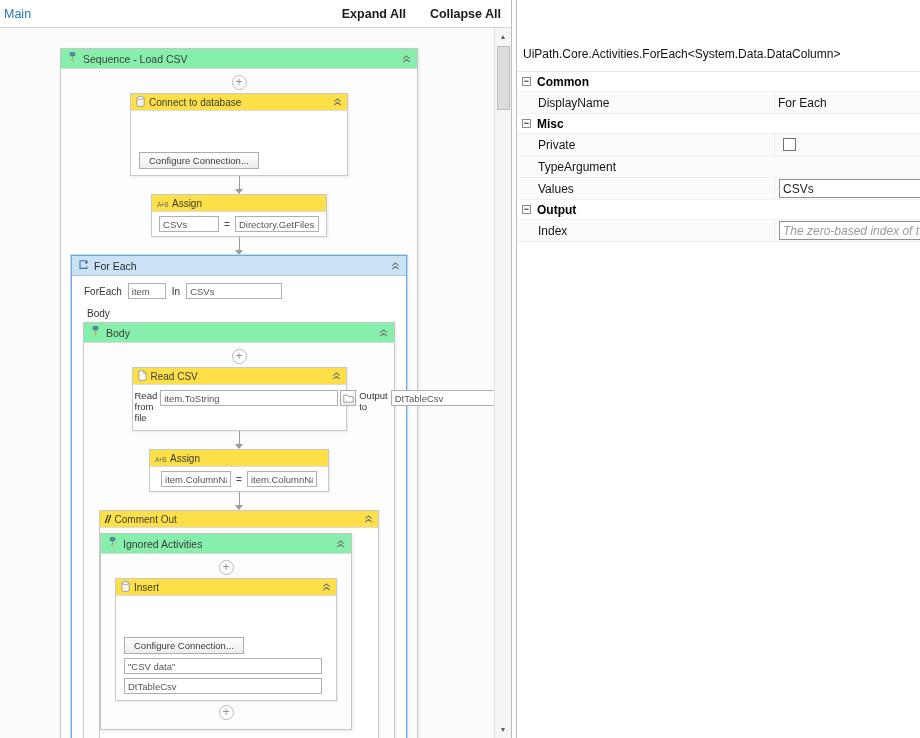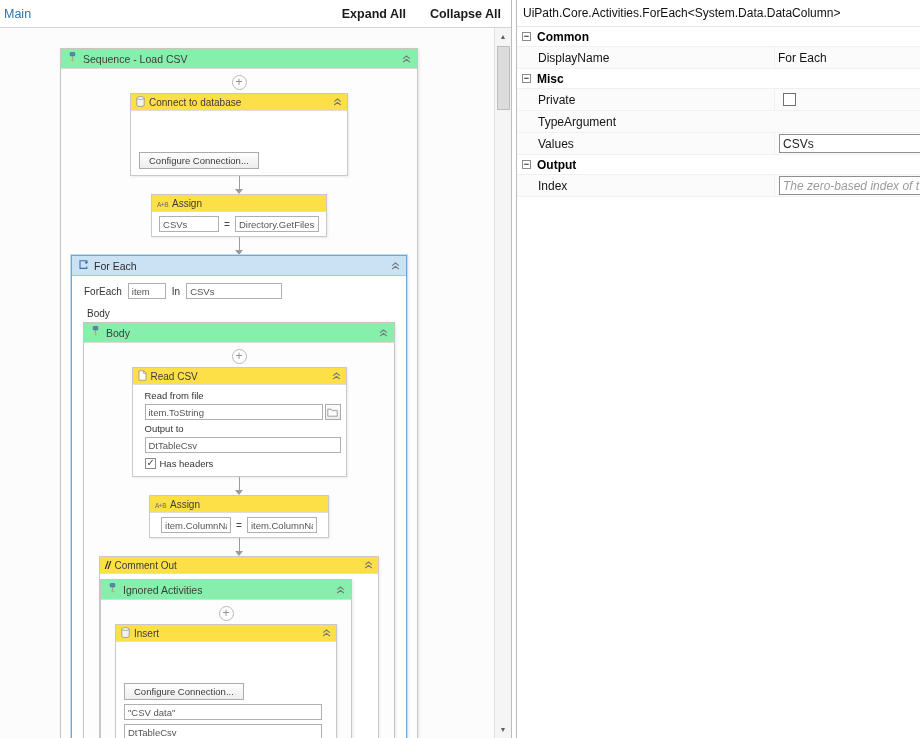--- a/index.html
+++ b/index.html
@@ -57,21 +57,21 @@
   .fe { width:336px; border:1px solid #6fa8d8; background:#fff; display:flex; flex-direction:column;
         box-shadow:0 0 0 1px #c2dcf1, 1px 1px 3px rgba(0,0,0,.12); }
   .fe-header { height:20px; background:#cbe2f5; border-bottom:1px solid #9fc6e8; display:flex;
                align-items:center; gap:5px; padding:0 6px; font-size:10.5px; color:#2b2b2b; }
   .fe-row { display:flex; align-items:center; gap:6px; padding:7px 0 3px 12px; font-size:10px; color:#333; }
   .fe-bodycap { font-size:10px; color:#333; padding:6px 0 3px 15px; }
   .fe-drop { align-self:center; }
   .fe > .plus { align-self:center; }
   .body-seq { width:312px; }
 
-  .rc-body { padding:5px 12px 7px; display:flex; flex-direction:column; gap:3px; align-items:flex-start; }
+  .rc-body { padding:5px 2px 7px; display:flex; flex-direction:row; gap:3px; align-items:flex-start; }
   .rc-filerow { display:flex; gap:2px; align-items:center; }
   .rc-label { font-size:9.5px; color:#333; }
   .browse-btn { width:16px; height:16px; border:1px solid #ababab; background:linear-gradient(#fefefe,#ededed);
                 display:flex; align-items:center; justify-content:center; cursor:pointer; }
   .rc-check { display:flex; align-items:center; gap:4px; margin-top:2px; }
   .checkbox { width:11px; height:11px; border:1px solid #8a8a8a; background:#fff; position:relative;
               display:inline-block; cursor:pointer; }
   .checkbox.checked::before { content:"\2713"; font-size:10px; color:#444; position:absolute; top:-2px; left:1px; }
 
   .slashes::before { content:"//"; font-weight:bold; font-style:italic; font-size:10px; color:#222; }
@@ -84,22 +84,22 @@
           color:#606060; font-size:7px; cursor:pointer; }
   .sbtn-up::before { content:"\25B2"; }
   .sbtn-down::before { content:"\25BC"; }
   .sthumb { width:13px; height:64px; background:#dcdcdc; border:1px solid #bdbdbd; margin-top:1px; cursor:pointer; }
   .sspacer { flex:1; }
 
   .splitter { width:6px; background:#fff; border-left:1px solid #bcbcbc; border-right:1px solid #bcbcbc; }
 
   
   .props { width:403px; background:#fff; overflow:hidden; }
-  .props-header { height:27px; display:flex; align-items:center; padding-left:6px; font-size:12px;
-                  color:#111; border-bottom:1px solid #e6e6e6; white-space:nowrap; }
+  .props-header { height:36px; display:flex; align-items:center; padding-left:6px; font-size:12px;
+                  color:#111; border-bottom:1px solid #e6e6e6; white-space:nowrap;margin-top:36px; }
   .psection { height:20px; display:flex; align-items:center; background:#fff; font-weight:bold;
               font-size:12px; color:#000; border-bottom:1px solid #f0f0f0; }
   .expander { width:9px; height:9px; border:1px solid #8a8a8a; background:#fff; margin:0 6px 0 5px;
               font-size:9px; line-height:6px; text-align:center; color:#222; cursor:pointer; }
   .expander::before { content:"\2212"; }
   .prow { display:grid; grid-template-columns:257px 1fr; height:22px; align-items:center;
           background:#fbfbfb; border-bottom:1px solid #f1f1f1; font-size:12px; }
   .plabel { padding-left:21px; color:#141414; white-space:nowrap; overflow:hidden; }
   .pval { height:100%; display:flex; align-items:center; padding-left:3px; border-left:1px solid #f1f1f1;
           overflow:hidden; }

